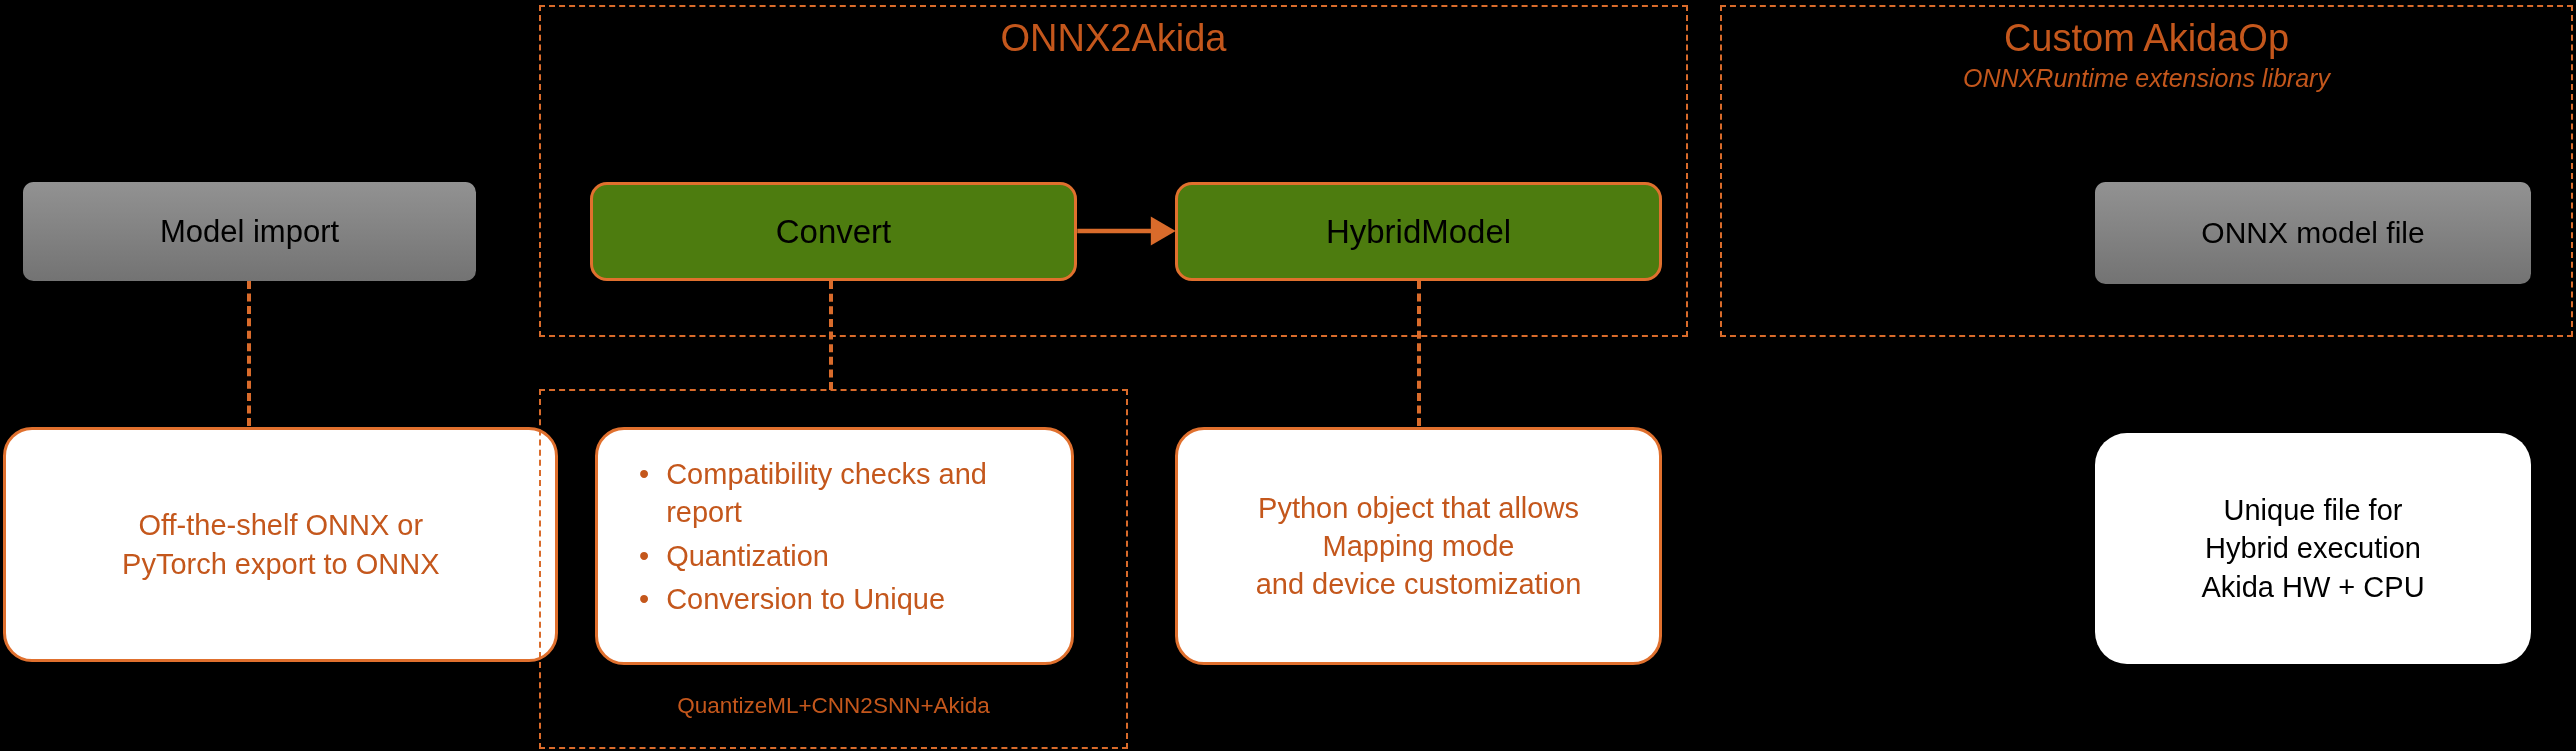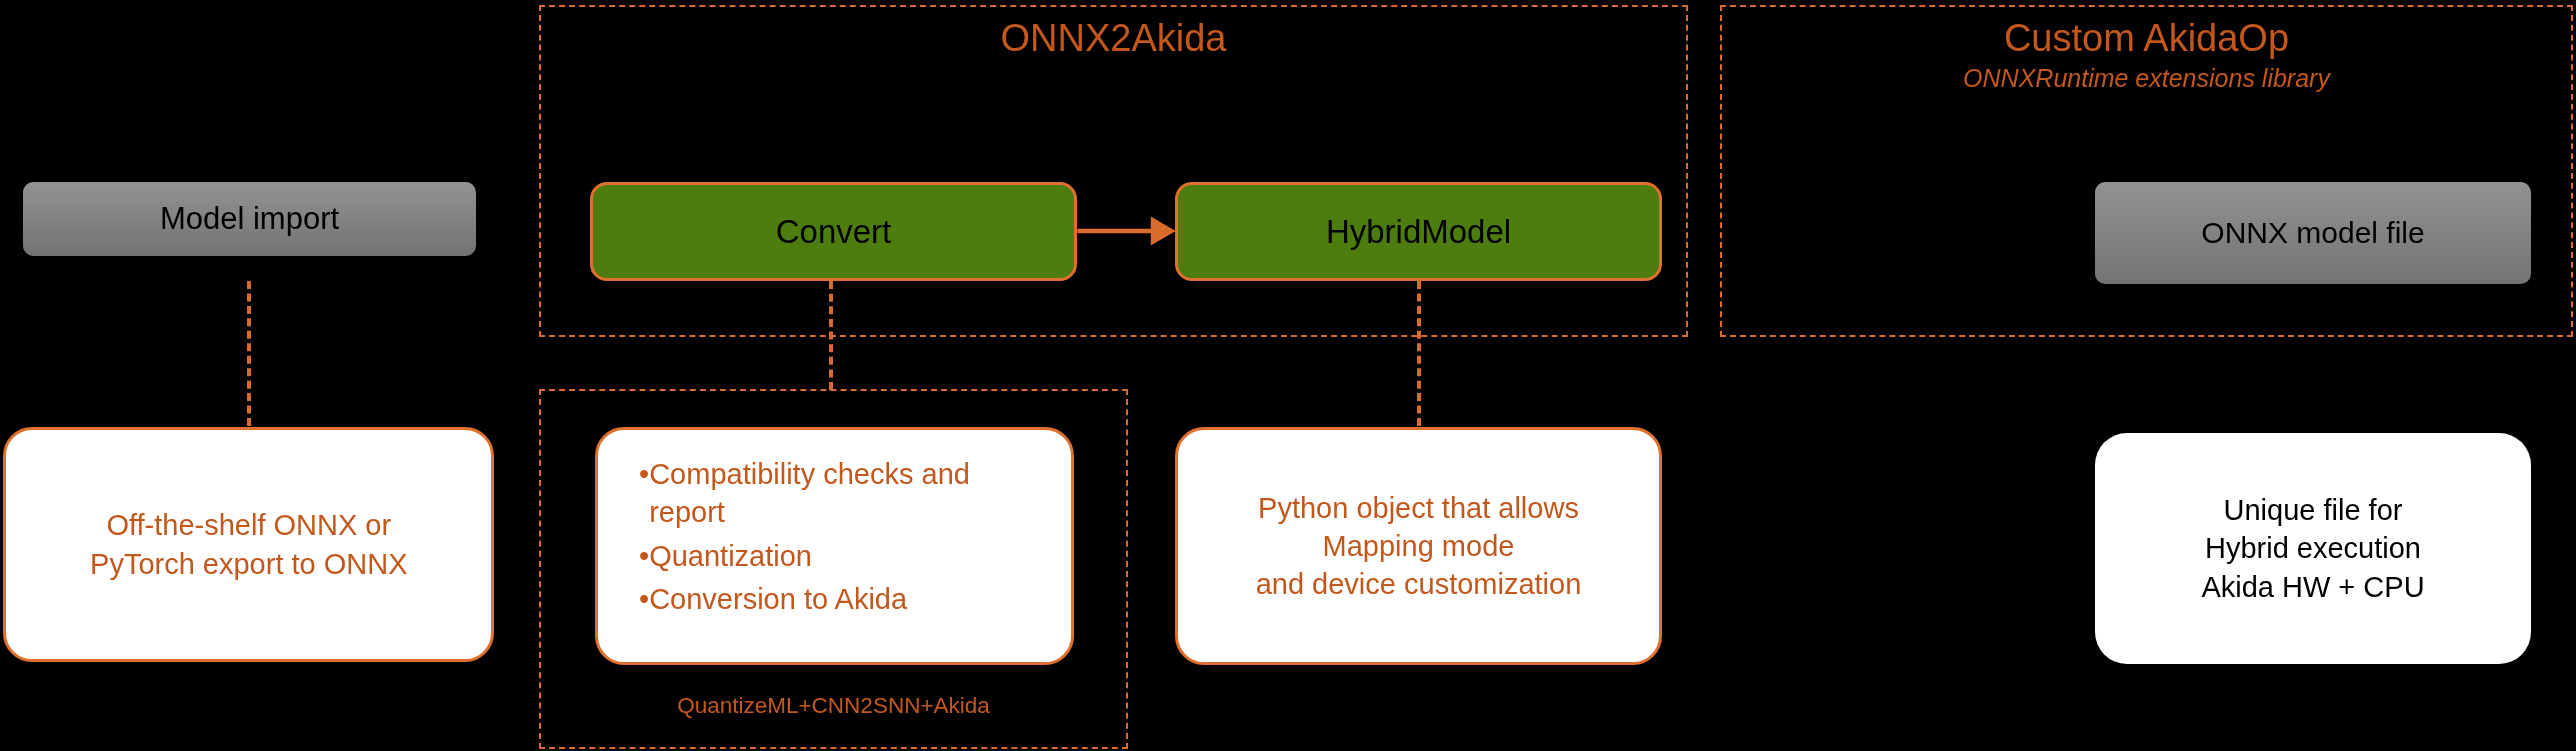--- a/index.html
+++ b/index.html
@@ -84,46 +84,47 @@
     padding: 18.5px 22.5px;
   }
   .automated-content { width: 100%; }
   .bullets {
     list-style: none;
     margin: 6.6px 0 0 0;
     padding: 0 0 0 18.5px;
   }
   .bullets li {
     display: flex;
+    gap: 17px;
     margin-top: 5.3px;
   }
   .bullets .dot::before {
     content: "\2022";
     color: #C4571C;
   }
   .bullets .bullet-text { flex: 1; }
 
   .caption {
     color: #C4571C;
     font-size: 22.5px;
     text-align: center;
   }
 </style>
 </head>
 <body>
 
 <div class="canvas">
 
-  <div class="abs gray-box" style="left:23px; top:182px; width:453px; height:74px;">
+  <div class="abs gray-box" style="left:23px; top:182px; width:453px; height:99px;">
     <span>Model import</span>
   </div>
 
   <div class="abs vconn" style="left:247px; top:281px; height:145px;"></div>
 
-  <div class="abs white-box" style="left:3.3px; top:427px; width:491px; height:235px;">
+  <div class="abs white-box" style="left:3.3px; top:427px; width:555px; height:235px;">
     <span class="pre">Off-the-shelf ONNX or
 PyTorch export to ONNX</span>
   </div>
 
   <div class="abs dashed-group" style="left:539px; top:5.3px; width:1149px; height:332px;">
     <div class="group-title">ONNX2Akida</div>
   </div>
 
   <div class="abs salmon-box" style="left:590px; top:182px; width:487px; height:99px;">
     <span>Convert</span>
@@ -157,21 +158,21 @@
         <li>
           <span class="dot"></span>
           <span class="bullet-text">Compatibility checks and report</span>
         </li>
         <li>
           <span class="dot"></span>
           <span class="bullet-text">Quantization</span>
         </li>
         <li>
           <span class="dot"></span>
-          <span class="bullet-text">Conversion to Akida</span>
+          <span class="bullet-text">Conversion to Unique</span>
         </li>
       </ul>
     </div>
   </div>
 
   <div class="abs caption" style="left:539px; top:693px; width:589px;">QuantizeML+CNN2SNN+Akida</div>
 
   <div class="abs vconn" style="left:1417px; top:281px; height:145px;"></div>
 
   <div class="abs white-box plain-white-box" style="left:2095px; top:433px; width:436px; height:231px;">

